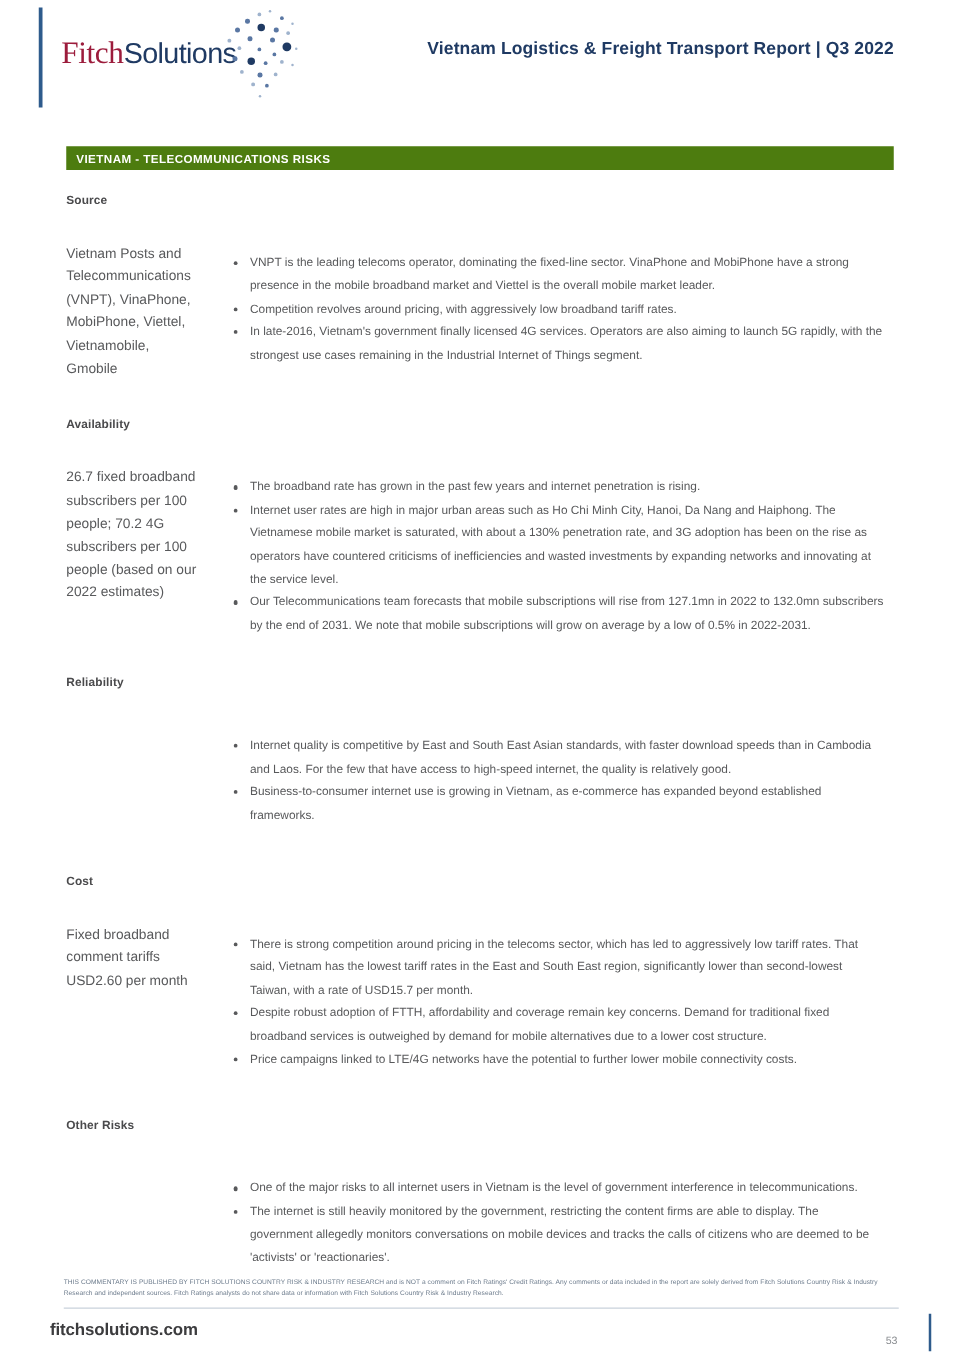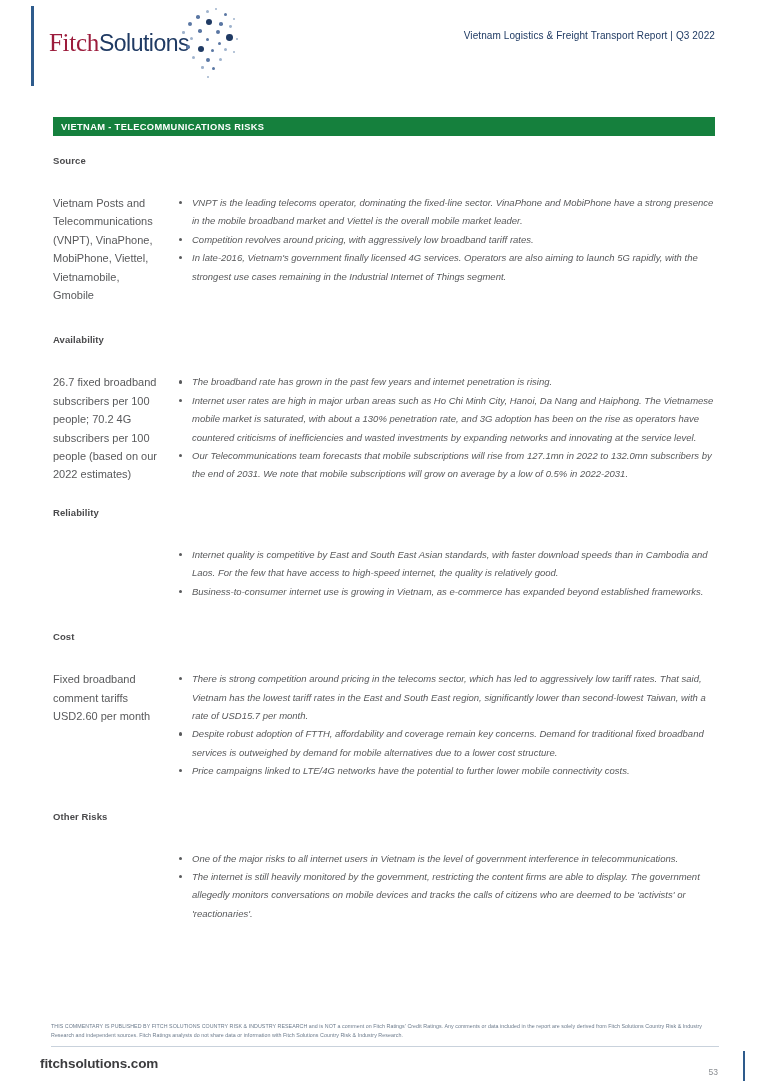--- a/index.html
+++ b/index.html
@@ -60,33 +60,33 @@
   }
   .logo-dots i {
     position: absolute;
     border-radius: 50%;
     display: block;
   }
 
   .header-title {
     position: absolute;
     right: 53px; top: 30px;
-    font-size: 10px;
-    font-weight: normal;
+    font-size: 14px;
+    font-weight: bold;
     color: #1f3a63;
     letter-spacing: 0.1px;
     white-space: nowrap;
   }
 
   
   .section-banner {
     position: absolute;
     left: 53px; top: 117px;
     width: 662px; height: 19px;
-    background: #15803d;
+    background: #4d7c0f;
     display: flex;
     align-items: center;
   }
   .section-banner span {
     color: #ffffff;
     font-size: 9.3px;
     font-weight: bold;
     letter-spacing: 0.35px;
     padding-left: 8px;
     white-space: nowrap;
@@ -116,24 +116,23 @@
     font-size: 11px;
     line-height: 18.4px;
     color: #58595b;
     padding-right: 4px;
   }
   .col-right {
     flex: 1 1 auto;
     padding-left: 2px;
   }
   ul.bullets {
-    margin: 0;
+    margin: 8px;
     padding: 0;
     list-style: none;
-    font-style: italic;
   }
   ul.bullets li {
     position: relative;
     padding-left: 23px;
     font-size: 9.5px;
     line-height: 18.4px;
     color: #58595b;
     margin: 0 0 0 0;
   }
   ul.bullets li::before {

